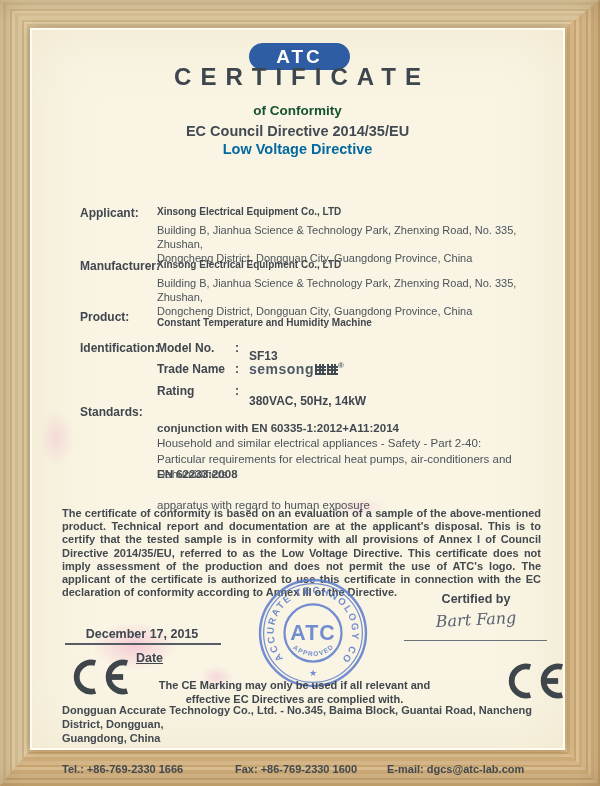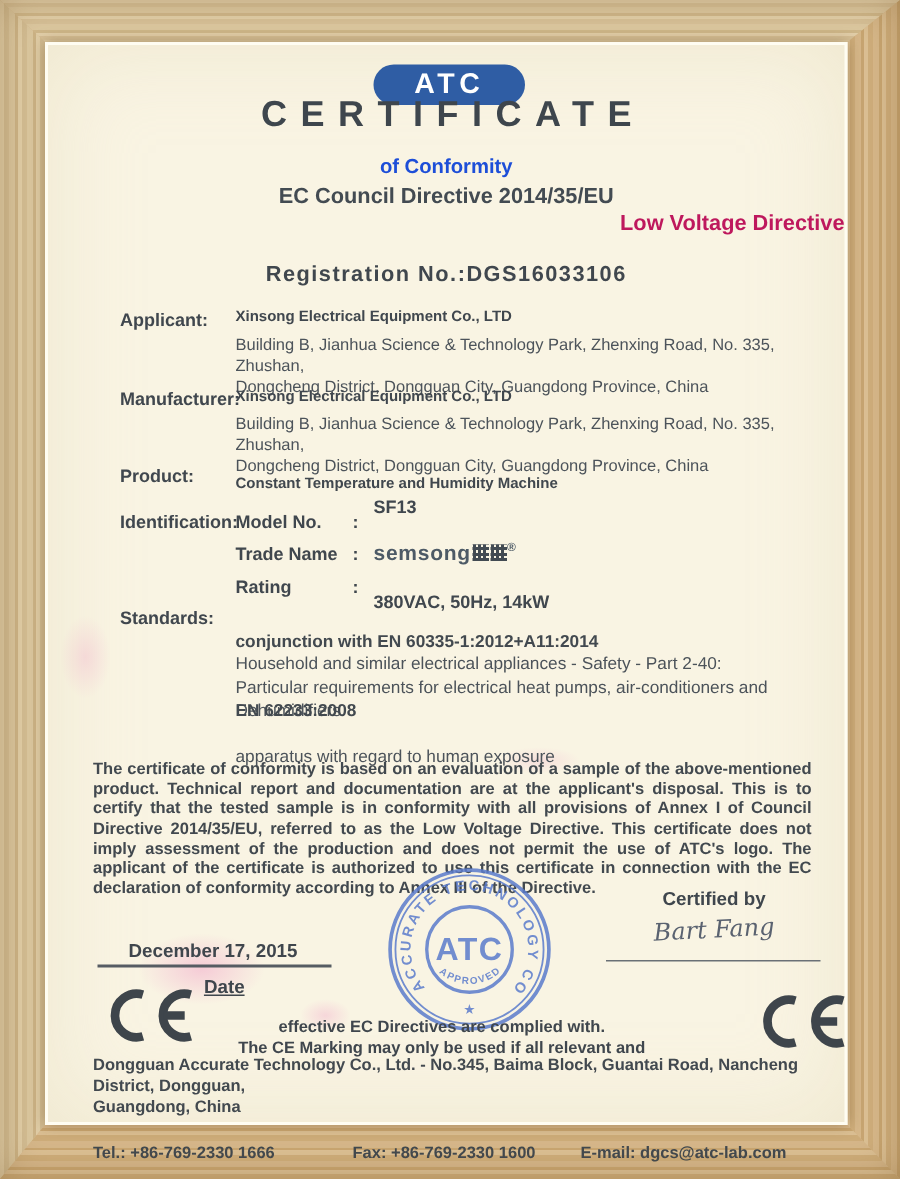--- a/index.html
+++ b/index.html
@@ -27,23 +27,23 @@
   .ctr { text-align:center; width:100%; }
   .b { font-weight:bold; }
 
   .smudge { position:absolute; border-radius:50%; pointer-events:none; }
 
   
   .pill { left:217px; top:13px; width:101px; height:27px; border-radius:14px;
           display:flex; align-items:center; justify-content:center; z-index:1;
           color:#fff; font-weight:bold; font-size:19px; letter-spacing:3px; }
   .cert-title { top:33px; z-index:2; font-weight:bold; font-size:24px; letter-spacing:9px; color:#3e464d; padding-left:9px;}
-  .sub1 { top:73px;  font-weight:bold; font-size:13.5px; color:#1d4ed8; }
+  .sub1 { top:73px;  font-weight:bold; font-size:13.5px; color:#14532d; }
   .dir1 { top:93px;  font-weight:bold; font-size:14.5px; color:#434b52; }
-  .dir2 { top:111px; font-weight:bold; font-size:14.5px; color:#be185d;text-align:right; }
+  .dir2 { top:111px; font-weight:bold; font-size:14.5px; color:#0369a1; }
   .reg  { top:145px; font-weight:bold; font-size:14.5px; letter-spacing:1px; color:#40474e; }
 
   
   .lbl { left:48px; font-weight:bold; font-size:12px; color:#40474e; }
   .val { left:125px; font-weight:bold; font-size:10px; color:#40474e; }
   .addr { left:125px; font-size:11px; line-height:14px; color:#4c535a; width:400px; }
   .idname { left:125px; font-weight:bold; font-size:12px; color:#40474e; }
   .idsep  { left:203px; font-weight:bold; font-size:12px; color:#40474e; }
   .idval  { left:217px; font-weight:bold; font-size:12px; color:#40474e; }
   .std { left:125px; width:408px; font-size:11.5px; line-height:15.5px; color:#4c535a; }
@@ -94,21 +94,20 @@
     <div class="smudge" style="left:60px;top:592px;width:85px;height:48px;background:radial-gradient(ellipse,rgba(236,110,185,.30),transparent 70%);"></div>
     <div class="smudge" style="left:8px;top:380px;width:34px;height:56px;background:radial-gradient(ellipse,rgba(236,110,185,.18),transparent 70%);"></div>
     <div class="smudge" style="left:300px;top:468px;width:55px;height:18px;background:radial-gradient(ellipse,rgba(236,110,185,.16),transparent 70%);"></div>
     <div class="smudge" style="left:168px;top:636px;width:34px;height:22px;background:radial-gradient(ellipse,rgba(236,110,185,.22),transparent 70%);"></div>
 
     <div class="abs pill" style="background:#2f5da4;" title="ATC">ATC</div>
     <div class="abs ctr cert-title">CERTIFICATE</div>
     <div class="abs ctr sub1">of Conformity</div>
     <div class="abs ctr dir1">EC Council Directive 2014/35/EU</div>
     <div class="abs ctr dir2">Low Voltage Directive</div>
-    <div class="abs ctr reg">Registration No.:DGS16033106</div>
 
     <div class="abs lbl" style="top:176px;">Applicant:</div>
     <div class="abs val" style="top:176px;">Xinsong Electrical Equipment Co., LTD</div>
     <div class="abs addr" style="top:193px;">
       <div>Building B, Jianhua Science &amp; Technology Park, Zhenxing Road, No. 335, Zhushan,</div>
       <div>Dongcheng District, Dongguan City, Guangdong Province, China</div>
     </div>
 
     <div class="abs lbl" style="top:229px;">Manufacturer:</div>
     <div class="abs val" style="top:229px;">Xinsong Electrical Equipment Co., LTD</div>
@@ -117,21 +116,21 @@
       <div>Dongcheng District, Dongguan City, Guangdong Province, China</div>
     </div>
 
     <div class="abs lbl" style="top:280px;">Product:</div>
     <div class="abs val" style="top:287px;">Constant Temperature and Humidity Machine</div>
 
     <div class="abs lbl" style="top:311px;">Identification:</div>
 
     <div class="abs idname" style="top:311px;">Model No.</div>
     <div class="abs idsep" style="top:311px;">:</div>
-    <div class="abs idval" style="top:301px;">SF13</div>
+    <div class="abs idval" style="top:319px;">SF13</div>
 
     <div class="abs idname" style="top:332px;">Trade Name</div>
     <div class="abs idsep" style="top:332px;">:</div>
     <div class="abs" style="left:217px;top:330px;">
       <span class="brand">semsong</span><span title="森松"><span class="cjk"></span><span class="cjk"></span></span><span class="regmark">®</span>
     </div>
 
     <div class="abs idname" style="top:354px;">Rating</div>
     <div class="abs idsep" style="top:354px;">:</div>
     <div class="abs idval" style="top:364px;">380VAC, 50Hz, 14kW</div>
@@ -176,22 +175,22 @@
       <path d="M 107 7 A 25 25 0 1 0 107 55" fill="none" stroke="#3e454b" stroke-width="10"></path>
       <path d="M 76 31 H 100" fill="none" stroke="#3e454b" stroke-width="10"></path>
     </svg>
     <svg class="abs ce ce-right" width="64" height="36" viewBox="0 0 110 62">
       <path d="M 52 7 A 25 25 0 1 0 52 55" fill="none" stroke="#3e454b" stroke-width="10"></path>
       <path d="M 107 7 A 25 25 0 1 0 107 55" fill="none" stroke="#3e454b" stroke-width="10"></path>
       <path d="M 76 31 H 100" fill="none" stroke="#3e454b" stroke-width="10"></path>
     </svg>
 
     <div class="abs cenote">
+      <div>The CE Marking may only be used if all relevant and</div>
       <div>effective EC Directives are complied with.</div>
-      <div>The CE Marking may only be used if all relevant and</div>
     </div>
 
     <div class="abs company">
       <div>Dongguan Accurate Technology Co., Ltd. - No.345, Baima Block, Guantai Road, Nancheng District, Dongguan,</div>
       <div>Guangdong, China</div>
     </div>
     <div class="abs telrow">
       <span class="tel">Tel.: +86-769-2330 1666</span>
       <span class="fax">Fax: +86-769-2330 1600</span>
       <span class="email">E-mail: dgcs@atc-lab.com</span>

